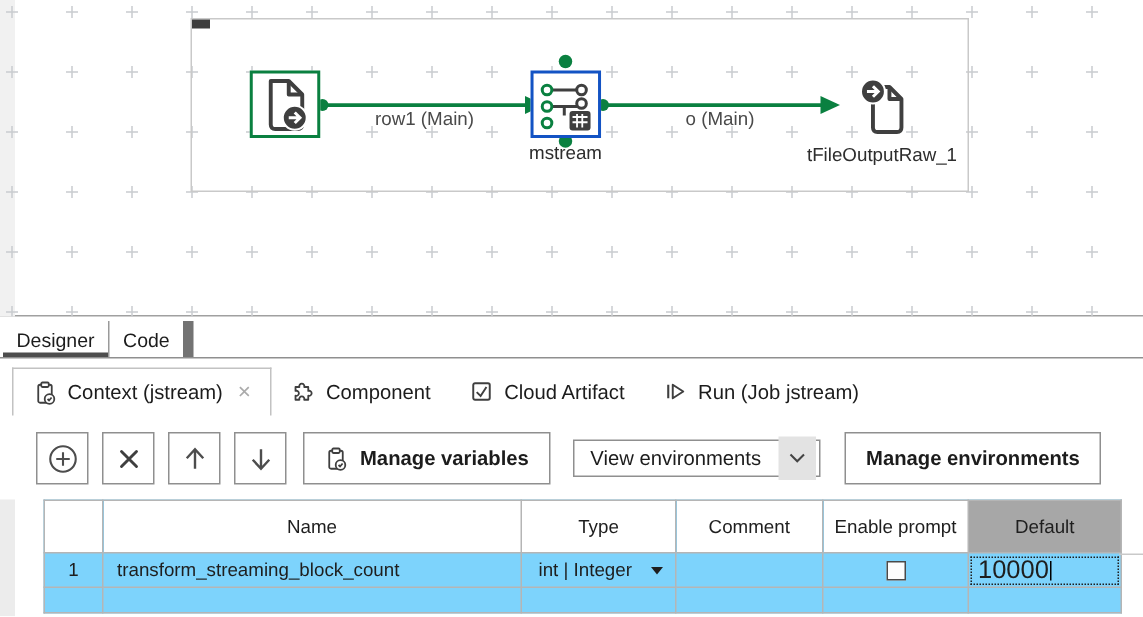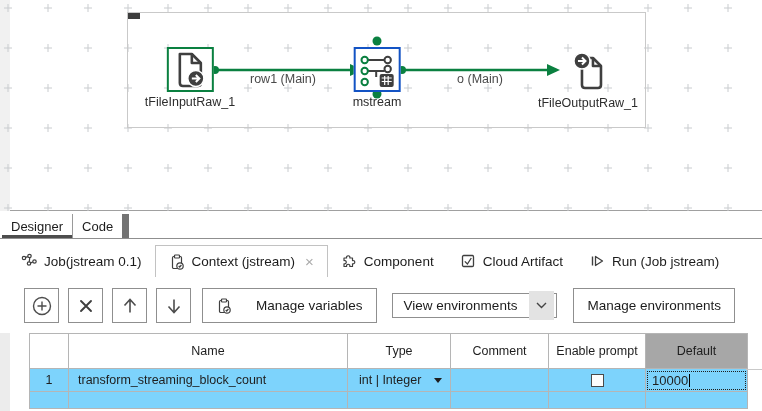--- a/index.html
+++ b/index.html
@@ -26,21 +26,21 @@
 
   
   .view-tabs { margin-top:6px; height:32px; display:flex; align-items:stretch; padding-left:8px; background:#fff; }
   .vtab { display:flex; align-items:center; gap:7px; padding:0 13px; font-size:13.5px; color:#1c1c1c; white-space:nowrap; }
   .vtab.active { border:1px solid #c2c2c2; border-bottom:none; background:#fff; }
   .vtab .close { color:#ababab; font-size:15px; margin-left:3px; line-height:1; }
 
   
   .toolbar { display:flex; align-items:center; margin:11px 0 0 24px; }
   .tbtn { width:35px; height:35px; border:1px solid #8f8f8f; background:#fff; display:flex; align-items:center; justify-content:center; margin-right:9px; }
-  .btn { height:35px; border:1px solid #8f8f8f; background:#fff; display:flex; align-items:center; gap:24px; padding:0 13px; font-size:13.5px; color:#1c1c1c; white-space:nowrap; }
+  .btn { height:35px; border:1px solid #8f8f8f; background:#fff; display:flex; align-items:center; gap:8px; padding:0 13px; font-size:13.5px; color:#1c1c1c; white-space:nowrap;font-weight:bold; }
   .btn.mv { margin-left:2px; }
   .selectbox { height:25px; border:1px solid #8f8f8f; background:#fff; display:flex; align-items:center; margin-left:15px; padding-left:11px; font-size:13.5px; color:#1c1c1c; }
   .selectbox .chev { width:25px; height:29px; background:#e3e3e3; margin:0 2px 0 12px; display:flex; align-items:center; justify-content:center; }
   .btn.me { margin-left:16px; }
 
   
   .table-strip { position:absolute; left:0; top:333px; width:10px; height:78px; background:#ececec; }
   .hdr-ext-line { position:absolute; left:746px; top:369px; width:16px; height:1px; background:#c9c9c9; }
   table.ctx { border-collapse:collapse; table-layout:fixed; margin:10px 0 0 29px; background:#7dd3fc; }
   table.ctx th, table.ctx td { border:1px solid #b5b5b5; font-size:12.5px; font-weight:normal; color:#1e1e1e; overflow:hidden; }
@@ -49,21 +49,21 @@
   table.ctx tbody td { height:23px; }
   table.ctx tr.empty td { height:17px; }
   td.cell-num { text-align:center; }
   td.cell-name { padding-left:9px; }
   td.cell-type { position:relative; padding-left:11px; }
   .dd-arrow { position:absolute; right:8px; top:50%; margin-top:-2px; width:0; height:0;
               border-left:4px solid transparent; border-right:4px solid transparent; border-top:5px solid #1e1e1e; }
   td.cell-check { text-align:center; }
   .checkbox { display:inline-block; width:13px; height:13px; border:1px solid #4a4a4a; background:#fdfdfd; vertical-align:middle; }
   td.cell-default { padding:0; }
-  .edit-box { margin:1px; height:19px; border:1px dotted #1e1e1e; display:flex; align-items:center; padding-left:4px; font-size:13px; }
+  .edit-box { margin:1px; height:19px; border:1px dotted #1e1e1e; display:flex; align-items:center; padding-left:4px; font-size:17px; }
   .caret { width:1px; height:13px; background:#000; margin-left:1px; }
 </style>
 </head>
 <body>
 
 <div class="app">
 
   <div class="canvas">
     <div class="canvas-left-strip"></div>
 
@@ -95,21 +95,20 @@
 
     <div class="node" style="left:190px; top:47px;">
       <span class="icon-box green-sel">
         <svg width="40" height="40" viewBox="0 0 40 40">
           <path d="M10 4 H22 L31 13 V33 Q31 36 28 36 H13 Q10 36 10 33 Z" fill="#fff" stroke="#3f3f3f" stroke-width="2.6" stroke-linejoin="round"></path>
           <path d="M22 4 V13 H31" fill="none" stroke="#3f3f3f" stroke-width="2.6" stroke-linejoin="round"></path>
           <circle cx="26" cy="28.5" r="8" fill="#3f3f3f" stroke="#fff" stroke-width="1.4"></circle>
           <path d="M22 28.5 H29 M26 25 L29.5 28.5 L26 32" fill="none" stroke="#fff" stroke-width="2"></path>
         </svg>
       </span>
-      <div class="node-label">tFileInputRaw_1</div>
     </div>
 
     <div class="node" style="left:377px; top:47px;">
       <span class="icon-box blue-sel">
         <svg width="40" height="40" viewBox="0 0 40 40">
           <path d="M11 10 H28 M11 21 H28 M19.5 21 V27" fill="none" stroke="#3f3f3f" stroke-width="2"></path>
           <circle cx="31" cy="10" r="3.2" fill="#fff" stroke="#3f3f3f" stroke-width="2"></circle>
           <circle cx="31" cy="19" r="3.2" fill="#fff" stroke="#3f3f3f" stroke-width="2"></circle>
           <circle cx="8" cy="10" r="3.2" fill="#fff" stroke="#0a8040" stroke-width="2"></circle>
           <circle cx="8" cy="21" r="3.2" fill="#fff" stroke="#0a8040" stroke-width="2"></circle>
@@ -133,32 +132,20 @@
       <div class="node-label">tFileOutputRaw_1</div>
     </div>
   </div>
 
   <div class="doc-tabs">
     <div class="doc-tab active">Designer</div>
     <div class="doc-tab code">Code</div>
   </div>
 
   <div class="view-tabs">
-    <div class="vtab">
-      <svg width="16" height="16" viewBox="0 0 16 16">
-        <g fill="none" stroke="#3f3f3f" stroke-width="1.2">
-          <circle cx="3" cy="5" r="1.7"></circle>
-            <circle cx="8.5" cy="3" r="1.7"></circle>
-          <circle cx="8" cy="10.5" r="1.7"></circle>
-            <circle cx="13.5" cy="8.5" r="1.7"></circle>
-          <path d="M4.6 4.4 L6.9 3.6 M8.8 4.7 L8.2 8.8 M9.6 9.9 L11.9 9"></path>
-        </g>
-      </svg>
-      <span>Job(jstream 0.1)</span>
-    </div>
     <div class="vtab active">
       <svg width="16" height="16" viewBox="0 0 16 16">
         <rect x="3.5" y="2.5" width="9" height="12" rx="1.2" fill="none" stroke="#3f3f3f" stroke-width="1.2"></rect>
         <rect x="5.5" y="1" width="5" height="3" rx="0.8" fill="#fff" stroke="#3f3f3f" stroke-width="1.2"></rect>
         <circle cx="11" cy="12" r="3.2" fill="#fff" stroke="#3f3f3f" stroke-width="1.2"></circle>
         <path d="M9.7 12 l1 1 l1.7 -2" fill="none" stroke="#3f3f3f" stroke-width="1.2"></path>
       </svg>
       <span>Context (jstream)</span>
       <span class="close">×</span>
     </div>

